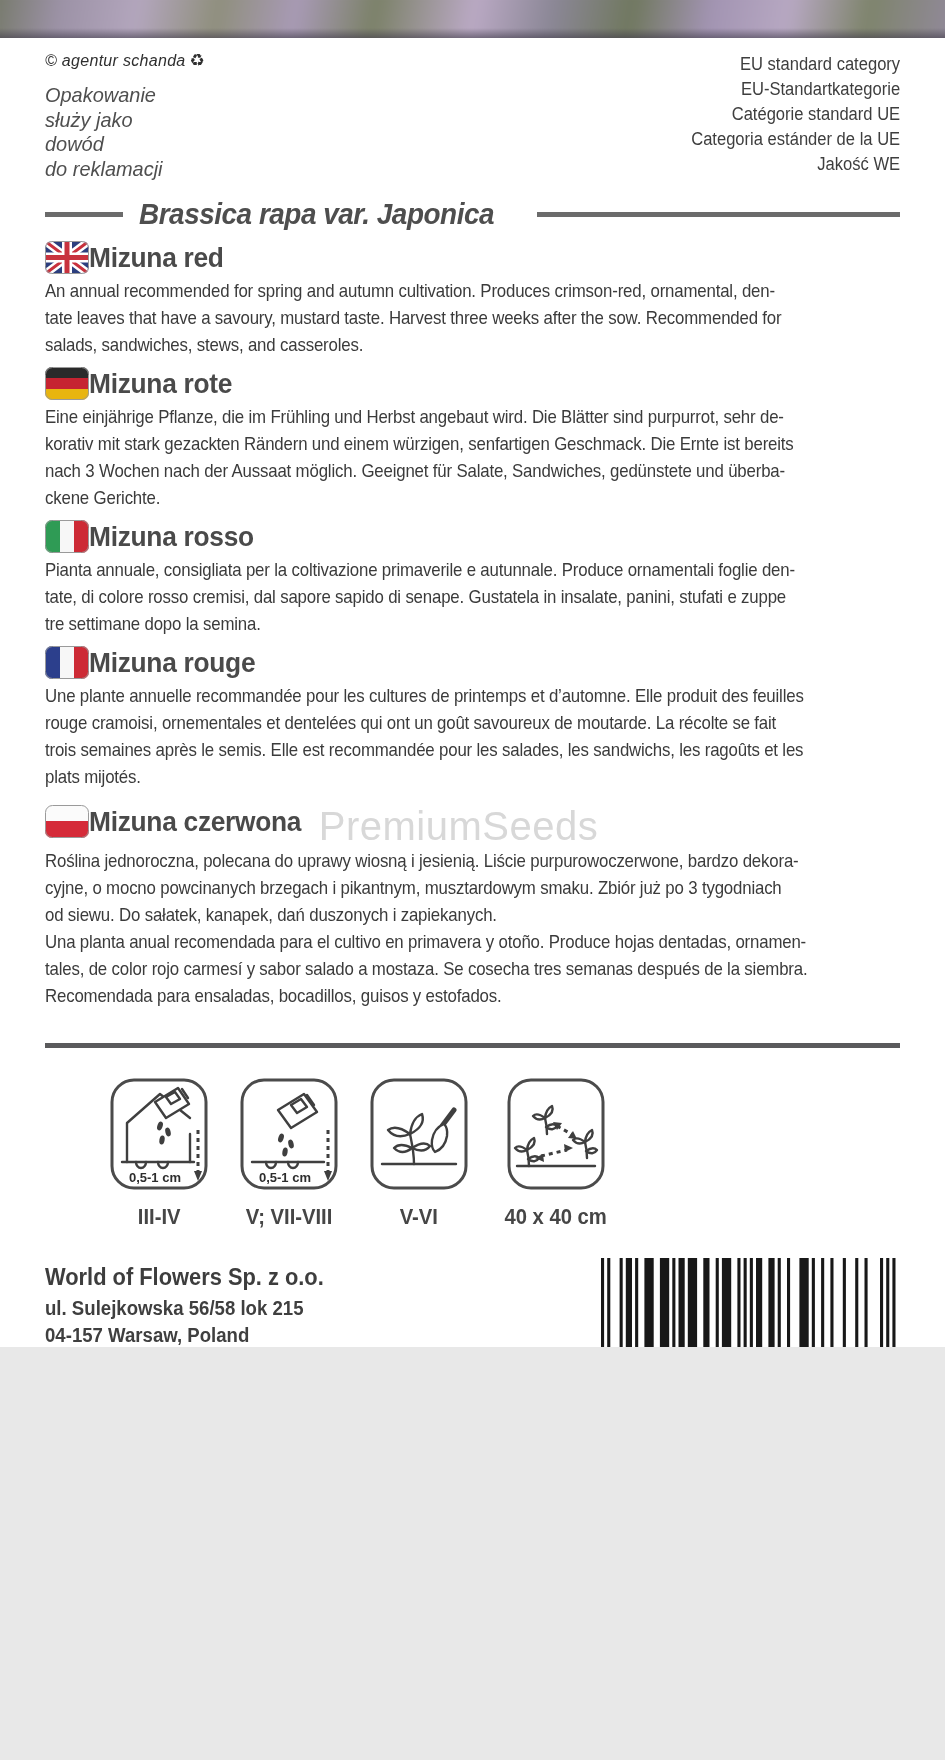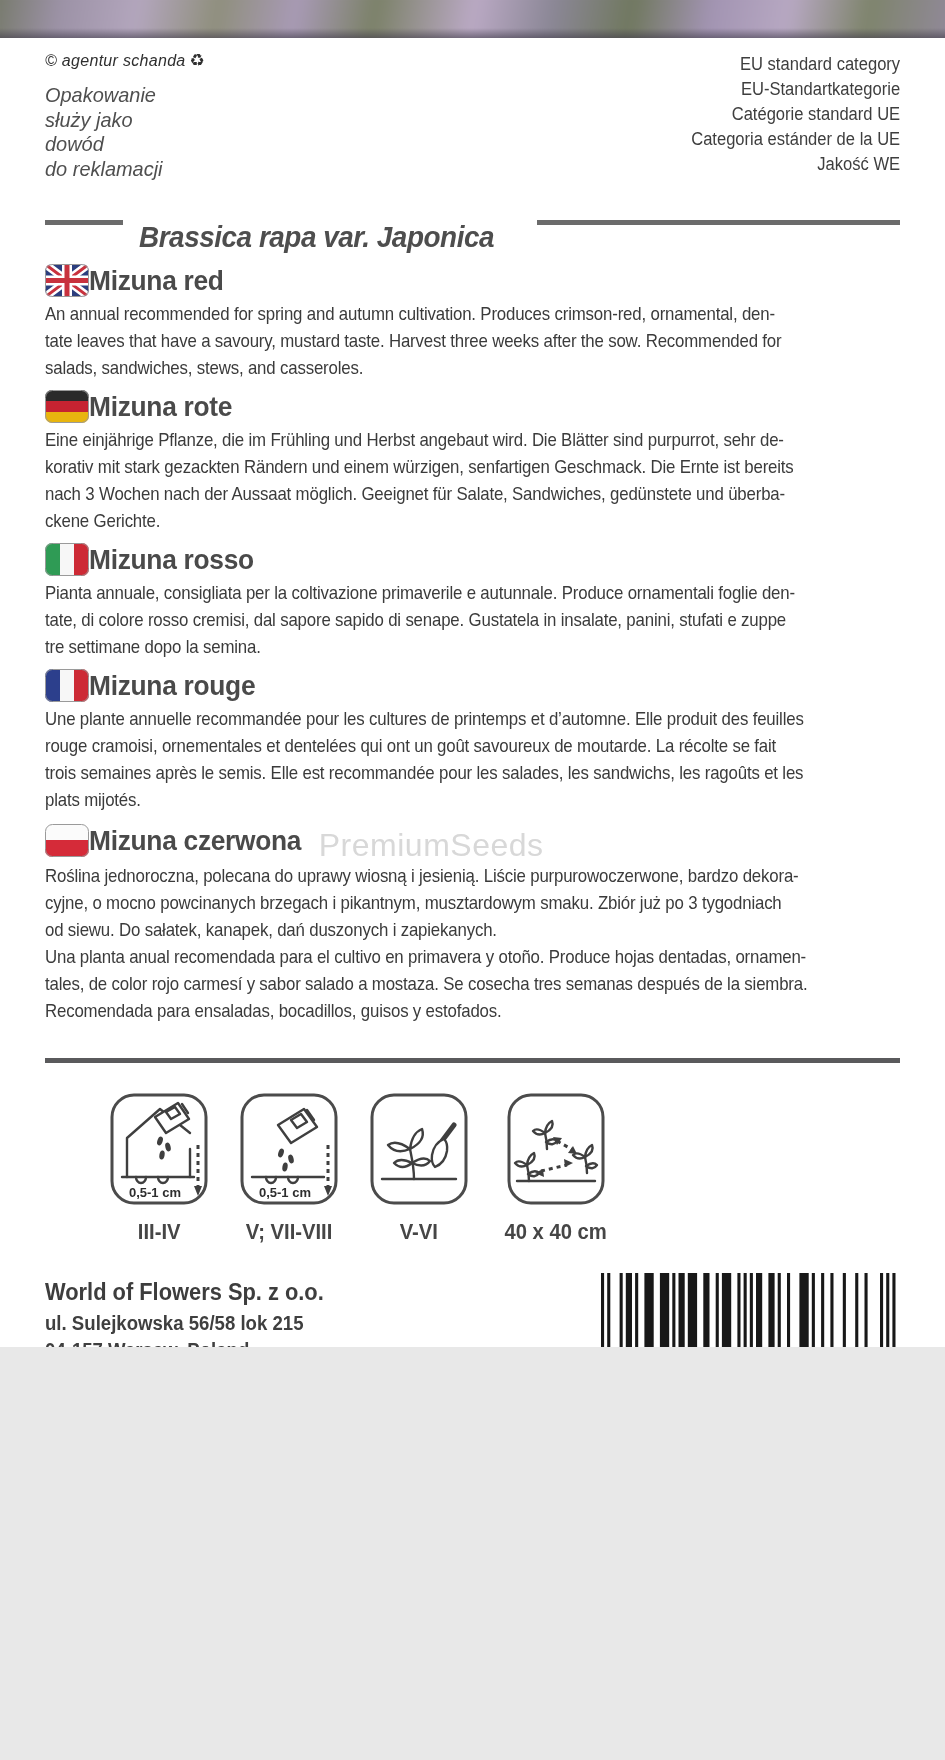--- a/index.html
+++ b/index.html
@@ -18,36 +18,36 @@
   
   .header{display:flex;justify-content:space-between;margin:12px 45px 0;}
   .credit{font-size:16px;font-style:italic;color:#2f2f2f;letter-spacing:.3px;}
   .credit .recycle{font-style:normal;font-size:17px;margin-left:4px;}
   .claim-lines{margin-top:12px;font-size:21px;font-style:italic;line-height:24.5px;color:#4f4f4f;
     white-space:pre-line;transform:scaleX(.95);transform-origin:0 0;}
   .category-lines{text-align:right;font-size:18px;line-height:25px;color:#3e3e3e;margin-top:2px;
     white-space:pre-line;transform:scaleX(.92);transform-origin:100% 0;}
 
   
-  .title-row{display:flex;gap:16px;margin:39px 45px 0;}
+  .title-row{display:flex;align-items:center;gap:16px;margin:16px 45px 0;}
   .rule{height:5px;background:#6b6b6b;}
   .rule-left{width:78px;}
   .rule-right{flex:1;}
   .latin-title{font-size:30px;font-weight:bold;font-style:italic;color:#4e4e4e;letter-spacing:-.5px;
     transform:scaleX(.93);transform-origin:0 50%;white-space:nowrap;}
 
   
   .sections{margin:10px 45px 0;}
   .heading-row{display:flex;align-items:center;gap:0;margin:9px 0 3px;position:relative;}
   .flag{width:44px;height:33px;flex:0 0 44px;}
   .lang-heading{margin:0;font-size:28px;font-weight:bold;color:#4a4a4a;letter-spacing:-.3px;
     transform:scaleX(.94);transform-origin:0 50%;white-space:nowrap;}
   .paragraph{margin:0;font-size:19px;line-height:27px;color:#3b3b3b;letter-spacing:-.2px;
     white-space:pre-line;width:968px;transform:scaleX(.886);transform-origin:0 0;}
-  .watermark{font-size:32px;color:#d8d8d8;letter-spacing:.5px;margin-left:4px;position:relative;top:5px;
+  .watermark{font-size:40px;color:#d8d8d8;letter-spacing:.5px;margin-left:4px;position:relative;top:5px;
     white-space:nowrap;}
 
   
   .divider{margin:34px 45px 0;height:5px;background:#5a5a5c;}
 
   
   .icons-row{display:flex;gap:32px;margin:30px 0 0 110px;}
   .icon-cell{flex:0 0 98px;display:flex;flex-direction:column;align-items:center;text-align:right;}
   .picto{display:block;}
   .pbox{fill:#fff;stroke:#4b4b4b;stroke-width:3;}

